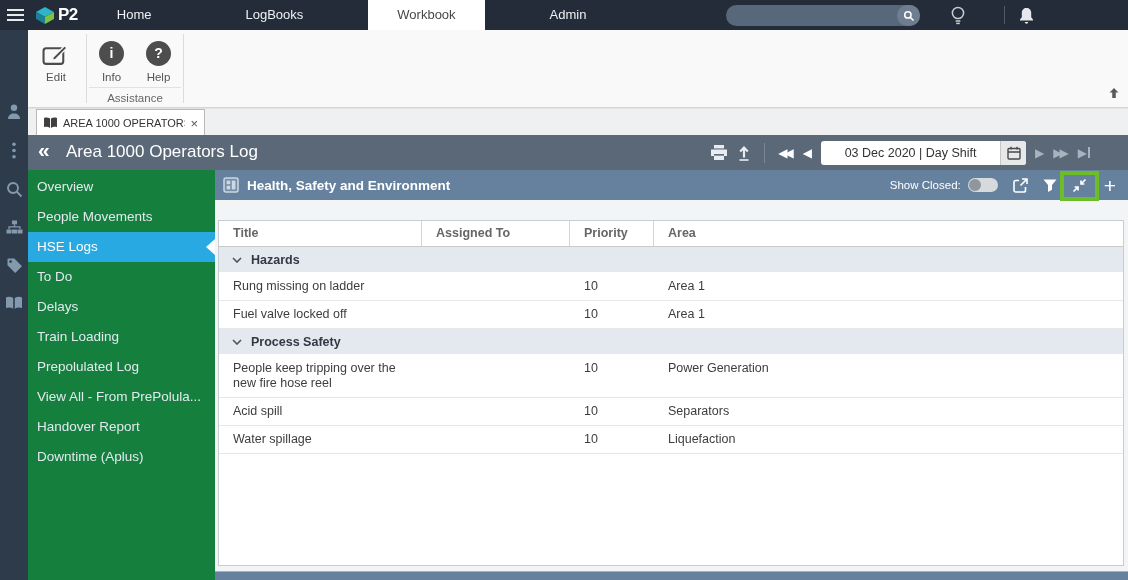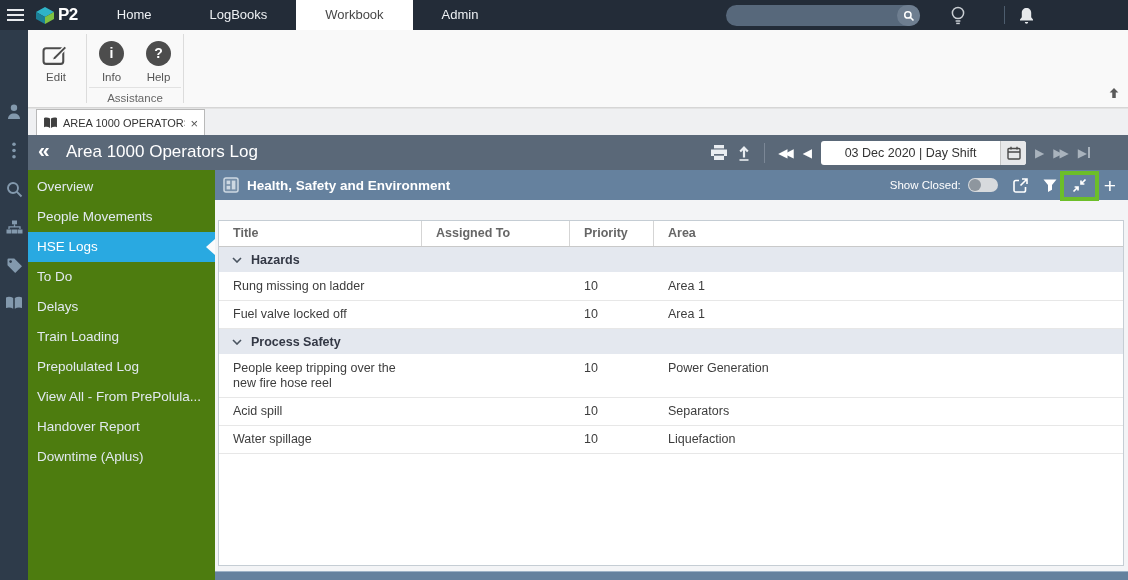--- a/index.html
+++ b/index.html
@@ -6,21 +6,21 @@
   html,body { width:1128px; height:580px; }
   body { font-family:"Liberation Sans","DejaVu Sans",sans-serif; background:#fff; overflow:hidden; }
   .app { position:relative; width:1128px; height:580px; background:#fff; overflow:hidden; }
 
   
   .navbar { position:absolute; left:0; top:0; width:1128px; height:30px; background:#232c38; display:flex; align-items:stretch; z-index:5; }
   .hamburger { width:30px; display:flex; flex-direction:column; justify-content:center; align-items:center; gap:3px; cursor:pointer; }
   .hamburger i { display:block; width:17px; height:2px; background:#e8ebee; }
   .brand { display:flex; align-items:center; gap:2px; padding:0 10px 0 4px; }
   .brand-text { color:#fff; font-weight:bold; font-size:17px; letter-spacing:-0.5px; }
-  .nav-tabs { display:flex; align-items:stretch; }
+  .nav-tabs { display:flex; align-items:stretch;gap:36px; }
   .nav-tab { padding:0 29px; line-height:30px; font-size:13px; color:#eef1f4; cursor:pointer; }
   .nav-tab.active { background:#fff; color:#474747; }
   .nav-search-wrap { position:absolute; left:726px; top:5px; width:194px; height:21px; background:#57687b; border-radius:11px; display:flex; align-items:center; }
   .nav-search { flex:1; height:100%; background:transparent; border:none; outline:none; color:#e8ecf0; font-size:12px; padding:0 4px 0 12px; }
   .search-btn { width:30px; height:21px; border-radius:11px; background:#6e7e90; display:flex; align-items:center; justify-content:center; }
   .bulb-btn { position:absolute; left:945px; top:3px; width:26px; height:25px; display:flex; align-items:center; justify-content:center; }
   .nav-divider { position:absolute; left:1004px; top:6px; width:1px; height:18px; background:#4d5d6e; }
   .bell-btn { position:absolute; left:1013px; top:4px; width:26px; height:24px; display:flex; align-items:center; justify-content:center; }
 
   
@@ -54,21 +54,21 @@
   .arrow { font-size:12px; color:#fff; cursor:pointer; line-height:1; }
   .arrow.dbl { letter-spacing:-3px; padding-right:3px; }
   .arrow.disabled { color:#a9b3bd; }
   .arrow.last { display:flex; align-items:center; }
   .endbar { display:inline-block; width:2px; height:11px; background:#a9b3bd; margin-left:1px; }
   .datebox { width:205px; height:24px; background:#fff; border-radius:3px; display:flex; align-items:stretch; overflow:hidden; }
   .date-label { flex:1; display:flex; align-items:center; justify-content:center; font-size:12.5px; color:#333; }
   .cal-btn { width:26px; background:#e7e8ea; border-left:1px solid #c6c6c6; display:flex; align-items:center; justify-content:center; cursor:pointer; }
 
   
-  .sidebar { position:absolute; left:28px; top:170px; width:187px; height:410px; background:#4d7c0f; padding-top:2px; }
+  .sidebar { position:absolute; left:28px; top:170px; width:187px; height:410px; background:#15803d; padding-top:2px; }
   .sb-item { height:30px; line-height:30px; padding-left:9px; font-size:13.5px; color:#e2e9f0; cursor:pointer; white-space:nowrap; overflow:hidden; position:relative; }
   .sb-item.active { background:#29a9e1; color:#fff; }
   .sb-item.active::after { content:''; position:absolute; right:0; top:50%; margin-top:-8px; border-top:8px solid transparent; border-bottom:8px solid transparent; border-right:9px solid #fbfbfc; }
 
   
   .panel { position:absolute; left:215px; top:170px; width:913px; height:410px; background:#f3f4f6; }
   .panel-header { position:relative; height:30px; background:#65819e; display:flex; align-items:center; padding:0 10px 0 8px; }
   .panel-title { margin-left:8px; font-size:13.5px; font-weight:bold; color:#fff; }
   .ph-tools { margin-left:auto; display:flex; align-items:center; gap:15px; }
   .show-closed { display:flex; align-items:center; gap:7px; }

